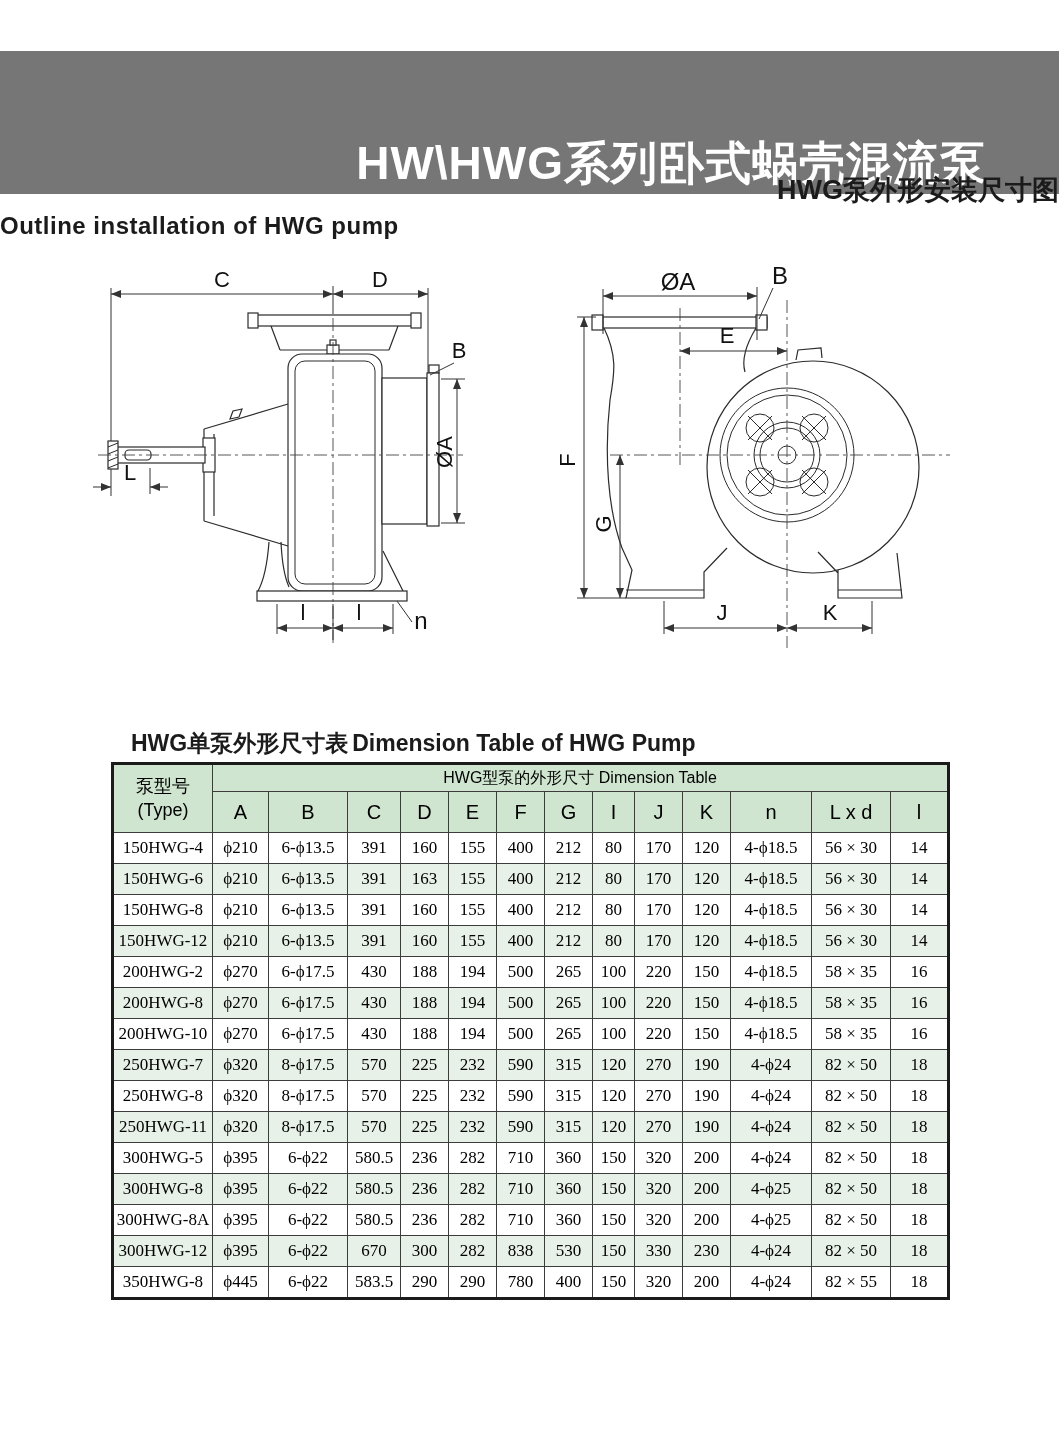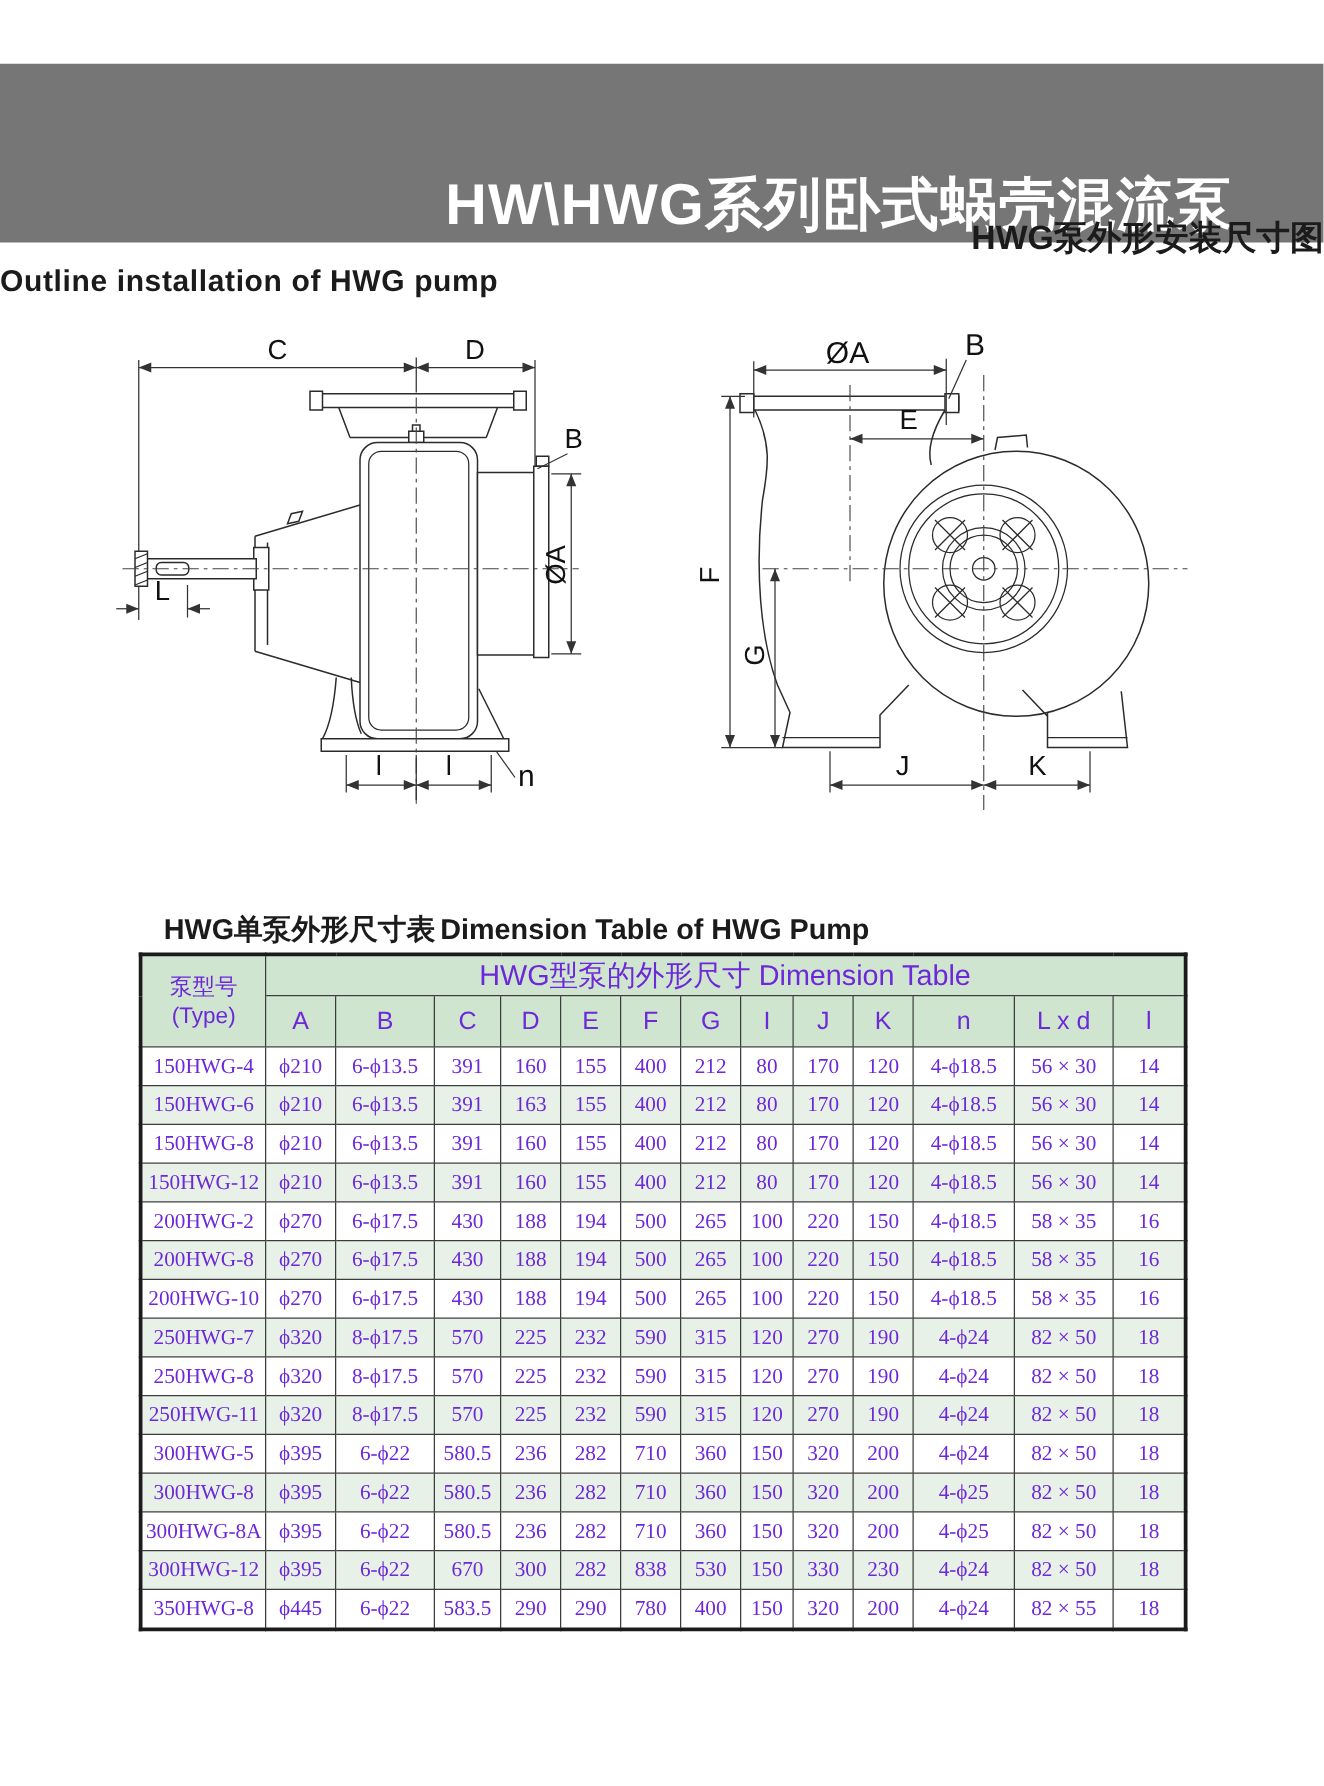--- a/index.html
+++ b/index.html
@@ -22,25 +22,25 @@
   .dim{fill:none;stroke:#333;stroke-width:1;}
   .cl{fill:none;stroke:#444;stroke-width:.9;stroke-dasharray:13 4 3 4;}
   .dimtext{font-family:"Liberation Sans",sans-serif;font-size:22px;fill:#111;}
   .dimtext-lg{font-family:"Liberation Sans",sans-serif;font-size:24px;fill:#111;}
   
   .caption{position:absolute;top:728px;left:131px;font-size:23px;font-weight:bold;white-space:nowrap;}
   .caption .zh{margin-right:4px;text-align:center;}
   
   .tablewrap{position:absolute;top:762px;left:111px;}
   table.dims{border-collapse:collapse;table-layout:fixed;width:836px;
-             font-family:"Liberation Serif","DejaVu Serif",serif;color:#6d28d9;}
+             font-family:"Liberation Serif","DejaVu Serif",serif;color:#000000;}
   table.dims th,table.dims td{border:1px solid #3c3c3c;text-align:center;padding:0 2px;overflow:hidden;}
   table.dims{border:3px solid #1b1b1b;}
   table.dims thead th{background:var(--header-bg,#cfe5cf);font-family:"Liberation Sans",sans-serif;font-weight:normal;}
-  th.group-th{height:26px;font-size:23px;}
+  th.group-th{height:26px;font-size:16px;}
   th.type-th{font-size:18px;line-height:1.3;}
   #col-row th{height:40px;font-size:20px;}
   table.dims tbody td{height:30px;font-size:17px;}
   table.dims tbody tr.alt td{background:var(--row-alt-bg,#e7f1e7);}
 </style>
 </head>
 <body>
 
 <div class="page">
 

